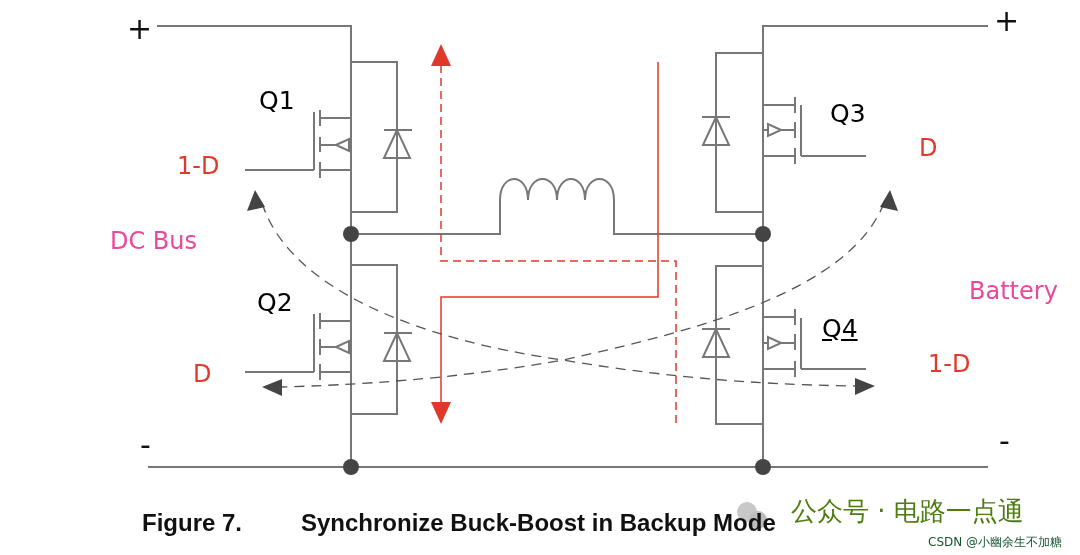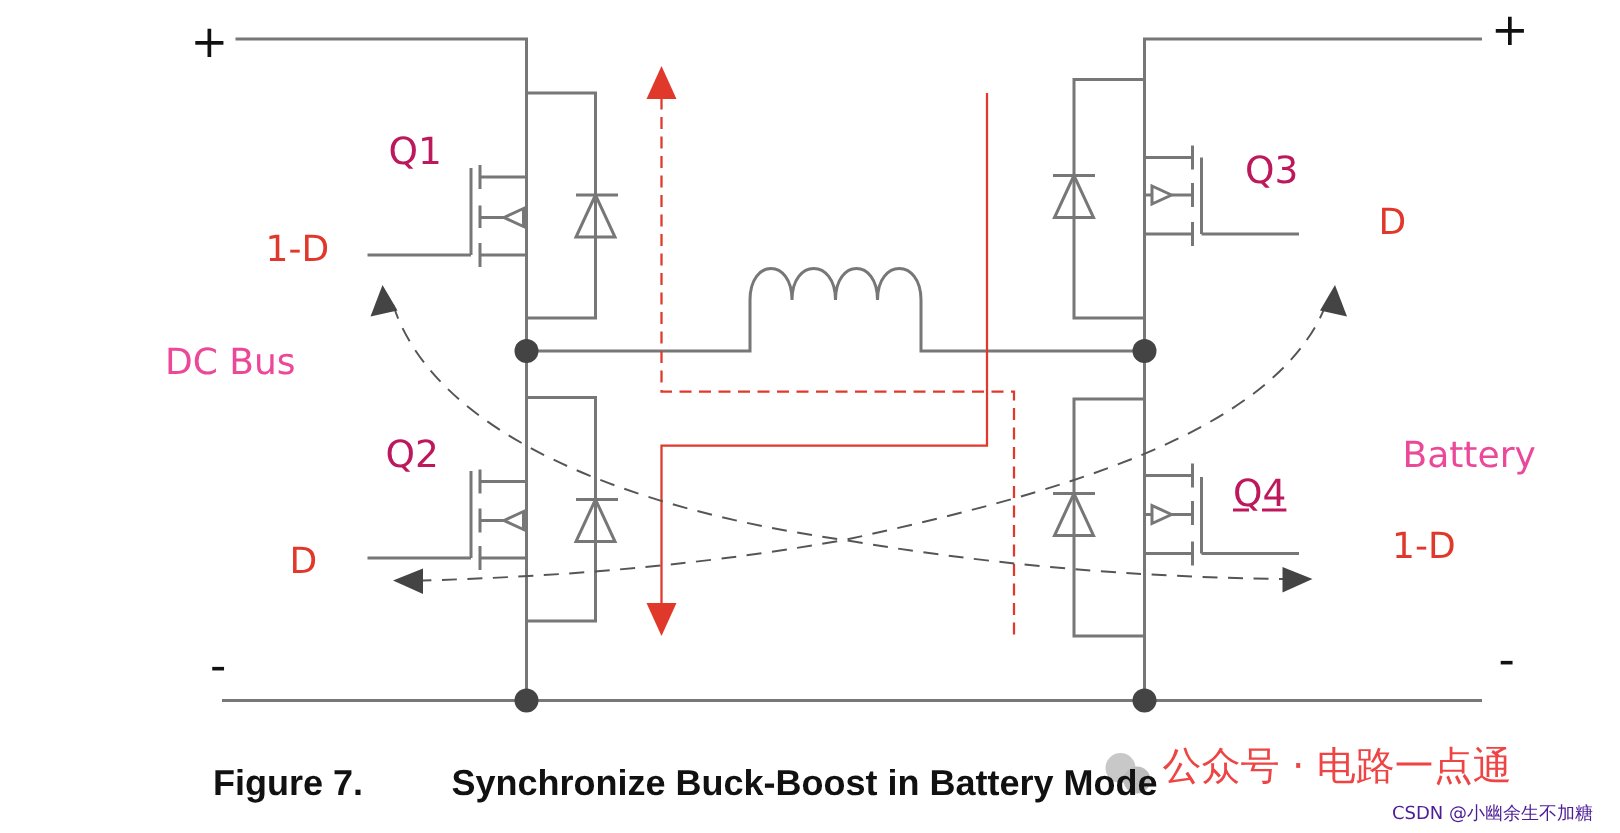--- a/index.html
+++ b/index.html
@@ -1,26 +1,26 @@
 <!DOCTYPE html>
 <html><head>
   <meta charset="utf-8">
   <style>
     html, body { margin: 0; padding: 0; background: #ffffff; }
     body { width: 1080px; height: 555px; position: relative; overflow: hidden; }
     #stage { position: absolute; left: 0; top: 0; width: 1080px; height: 555px; }
     svg { position: absolute; left: 0; top: 0; }
     .lbl { position: absolute; font-family: "DejaVu Sans", sans-serif; white-space: nowrap; line-height: 1; }
     .sign { font-size: 30px; color: #111; font-weight: 400; }
-    .qname { font-size: 25px; color: #be185d; }
+    .qname { font-size: 25px; color: #000000; }
     .duty { font-size: 24px; color: #e0392b; }
     .side { font-size: 24px; color: #ec4899; }
     .caption { font-family: "Liberation Sans", sans-serif; font-weight: 700; font-size: 24px; color: #111; }
-    .wm { font-family: "DejaVu Sans", sans-serif; color: #ef4444; font-size: 26px; }
-    .wm-small { font-family: "DejaVu Sans", sans-serif; color: #4c1d95; font-size: 12px; }
+    .wm { font-family: "DejaVu Sans", sans-serif; color: #4d7c0f; font-size: 26px; margin-left: 16px; }
+    .wm-small { font-family: "DejaVu Sans", sans-serif; color: #14532d; font-size: 12px; }
   </style>
 </head>
 <body>
 
 <div id="stage">
   <svg width="1080" height="555" viewBox="0 0 1080 555">
     <defs>
       <marker id="arrRed" markerWidth="10" markerHeight="10" refX="5" refY="5" orient="auto" markerUnits="userSpaceOnUse"></marker>
     </defs>
 
@@ -137,21 +137,21 @@
       <polygon points="875,386 855,378 855,395"></polygon>
     </g>
   </svg>
 
   <span class="lbl sign" style="left:127px; top:14px;">+</span>
   <span class="lbl sign" style="left:994px; top:6px;">+</span>
   <span class="lbl sign" style="left:140px; top:430px;">-</span>
   <span class="lbl sign" style="left:999px; top:426px;">-</span>
 
   <span class="lbl side" style="left:110px; top:229px;">DC Bus</span>
-  <span class="lbl side" style="left:935px; top:279px;margin-top:12px;">Battery</span>
+  <span class="lbl side" style="left:969px; top:279px;">Battery</span>
 
   <span class="lbl qname" style="left:259px; top:88px;">Q1</span>
   <span class="lbl duty" style="left:177px; top:154px;">1-D</span>
 
   <span class="lbl qname" style="left:257px; top:290px;">Q2</span>
   <span class="lbl duty" style="left:193px; top:362px;">D</span>
 
   <span class="lbl qname" style="left:830px; top:101px;text-align:center;">Q3</span>
   <span class="lbl duty" style="left:919px; top:136px;">D</span>
 
@@ -159,14 +159,14 @@
   <span class="lbl duty" style="left:928px; top:352px;">1-D</span>
 
   <svg width="1080" height="555" viewBox="0 0 1080 555" style="pointer-events:none;">
     <circle cx="747" cy="512" r="10" fill="#c8c8c8"></circle>
     <circle cx="758" cy="520" r="9" fill="#bdbdbd"></circle>
   </svg>
   <span class="lbl wm" style="left:775px; top:498px;">公众号 · 电路一点通</span>
   <span class="lbl wm-small" style="left:928px; top:536px;">CSDN @小幽余生不加糖</span>
 
   <span class="lbl caption" style="left:142px; top:511px;">Figure 7.</span>
-  <span class="lbl caption" style="left:301px; top:511px;">Synchronize Buck-Boost in Battery Mode</span>
+  <span class="lbl caption" style="left:301px; top:511px;">Synchronize Buck-Boost in Backup Mode</span>
 </div>
 
 </body></html>

